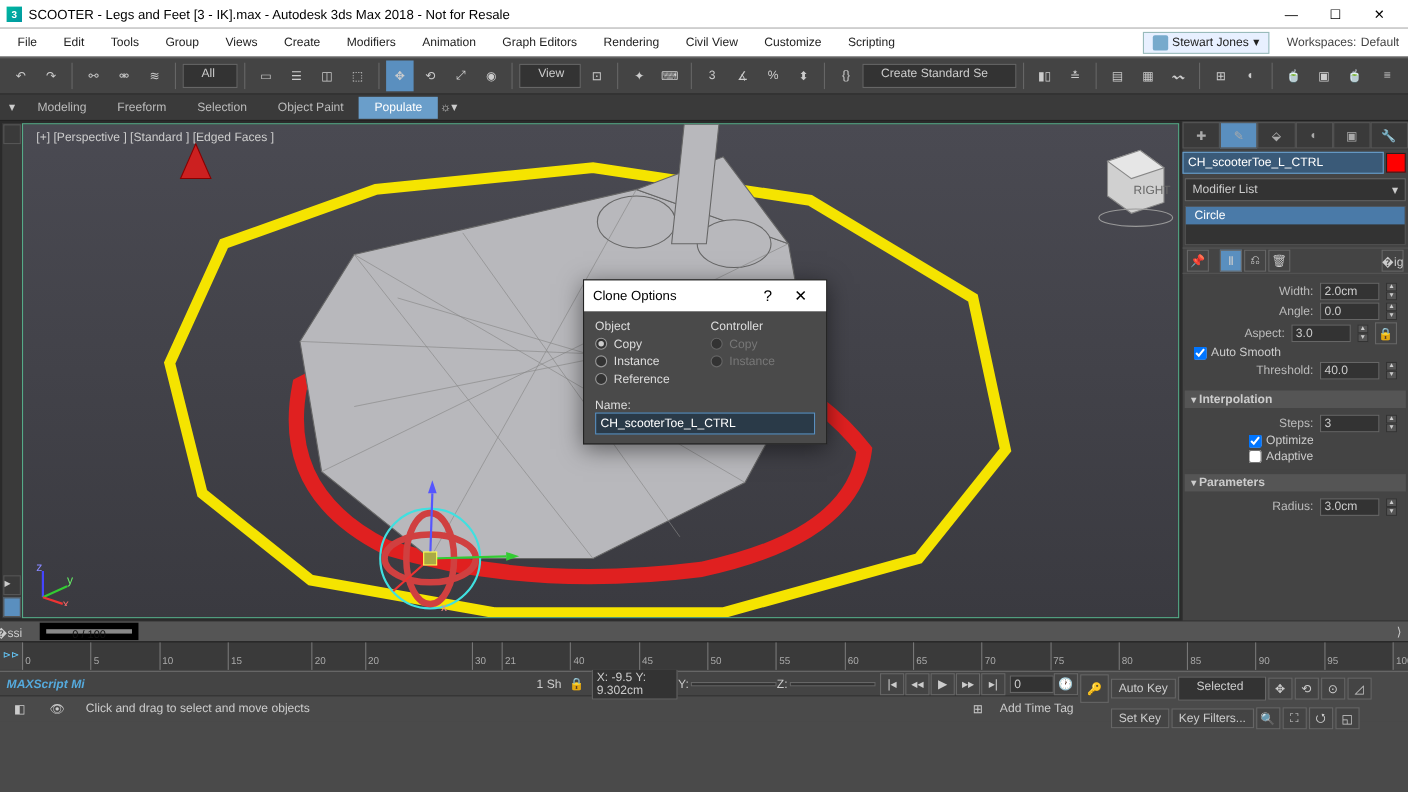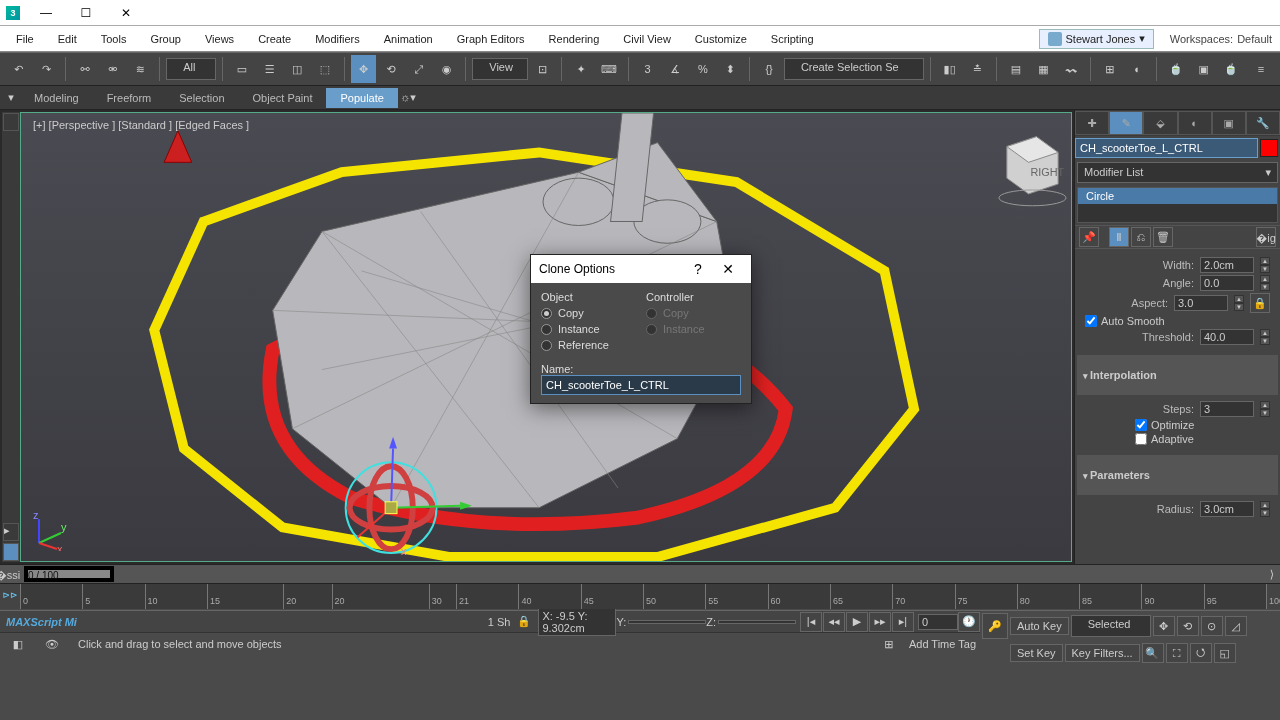--- a/index.html
+++ b/index.html
@@ -42,33 +42,33 @@
 .objname { display:flex; align-items:center; height:24px; }
 .objname input { flex:1; background:#3a5a78; border:1px solid #6a9eca; color:#fff; padding:2px 4px; height:20px; }
 .colorsw { width:18px; height:18px; background:#f00; border:1px solid #222; margin:0 2px; }
 .modlist { background:#333; border:1px solid #666; color:#ccc; padding:3px 6px; margin:2px; }
 .modstack { background:#333; border:1px solid #555; margin:2px; height:36px; }
 .modentry { background:#4a7aa8; color:#fff; padding:2px 8px; }
 .stackbtns { height:24px; display:flex; align-items:center; gap:2px; padding:0 4px; border-top:1px solid #555; border-bottom:1px solid #555; }
 .sbtn { width:20px; height:20px; border:1px solid #666; display:flex; align-items:center; justify-content:center; background:#444;}
 .sbtn.on { background:#5a8fbf; }
 .rollout { margin:2px; }
-.rolltitle { background:#555; padding:14px 6px; font-weight:bold; cursor:pointer; }
+.rolltitle { background:#555; padding:2px 6px; font-weight:bold; cursor:pointer; }
 .rolltitle::before { content:"▾ "; font-size:9px; }
 .rollbody { background:#444; padding:4px 8px; }
 .prow { display:flex; align-items:center; justify-content:flex-end; gap:6px; margin:2px 0; }
 .prow label { color:#bbb; }
 .spin { background:#333; border:1px solid #666; color:#ccc; width:54px; padding:1px 3px; text-align:left; }
 .spinbtns { width:10px; display:flex; flex-direction:column; }
 .spa { height:8px; background:#555; border:1px solid #333; font-size:6px; text-align:center; line-height:6px;}
 .chk { display:flex; align-items:center; gap:4px; margin:2px 0; }
 .chk input { width:12px; height:12px; }
 .timearea { height:46px; background:#4a4a4a; border-top:1px solid #222; }
 .slider-row { height:18px; display:flex; align-items:center; background:#555; }
-.slider-handle { width:90px; height:16px; background:#888; border:4px solid #000000; color:#111; font-size:10px; margin-left:8px;}
+.slider-handle { width:90px; height:16px; background:#888; border:6px solid #000000; text-align:center; color:#111; font-size:10px; margin-left:20px;}
 .ruler { height:26px; background:#3a3a3a; position:relative; display:flex; border-top:1px solid #222;}
 .ruler .rlt { width:20px; background:#444; color:#6cf; text-align:center; padding-top:6px; font-size:9px;}
 .ticks { flex:1; position:relative; }
 .tick { position:absolute; top:0; height:100%; border-left:1px solid #777; color:#aaa; font-size:9px; padding-left:2px; padding-top:12px;}
 .status { height:46px; background:#4a4a4a; border-top:1px solid #666; display:flex; }
 .status-left { flex:1; display:flex; flex-direction:column; }
 .sl-top { height:22px; display:flex; align-items:center; background:#444; border-bottom:1px solid #333;}
 .maxscript { color:#5ad; font-style:italic; font-weight:bold; padding:0 6px; }
 .sl-bot { height:22px; display:flex; align-items:center; gap:6px; padding:0 4px;}
 .coord { display:flex; align-items:center; gap:2px; }
@@ -79,36 +79,37 @@
 .akbtn { background:#444; border:1px solid #666; padding:2px 6px; }
 
 .dialog { position:absolute; left:530px; top:254px; width:222px; background:#4a4a4a; border:1px solid #222; box-shadow:0 4px 20px rgba(0,0,0,.5); }
 .dlg-title { height:28px; background:#fff; color:#000; display:flex; align-items:center; padding:0 8px; }
 .dlg-title .t { flex:1; font-size:12px; }
 .dlg-title .b { width:30px; text-align:center; font-size:14px; }
 .dlg-body { padding:8px 10px; color:#ddd; }
 .dlg-cols { display:flex; gap:10px; }
 .dlg-col { flex:1; }
 .dlg-col .hdr { margin-bottom:4px; }
-.radio { display:flex; align-items:flex-end; gap:6px; margin:4px 0; }
+.radio { display:flex; align-items:flex-start; gap:6px; margin:4px 0; }
 .radio .r { width:11px; height:11px; border-radius:50%; border:1px solid #999; background:#333; display:flex; align-items:center; justify-content:center;}
 .radio.sel .r::after { content:""; width:5px; height:5px; border-radius:50%; background:#ccc; }
 .radio.dis { color:#777; }
 .radio.dis .r { border-color:#666; }
 .dlg-name { margin-top:8px; }
 .dlg-name input { width:100%; background:#2a3a48; border:1px solid #5a8fbf; color:#fff; padding:3px 4px; }
 .dlg-btns { display:flex; gap:8px; margin-top:10px; }
 .dlg-btns button { flex:1; background:#555; border:1px solid #777; color:#ddd; padding:4px 0; }
 svg { display:block; }
 </style>
 </head>
 <body>
 
 <div class="titlebar">
   <div class="icon3ds">3</div>
+  <div class="title">SCOOTER - Legs and Feet [3 - IK].max - Autodesk 3ds Max 2018 - Not for Resale</div>
   <div class="winbtns">
     <div class="winbtn">—</div>
     <div class="winbtn">☐</div>
     <div class="winbtn close">✕</div>
   </div>
 </div>
 
 <div class="menubar">
   <div class="mi">File</div>
   <div class="mi">Edit</div>
@@ -158,21 +159,21 @@
   <div class="tsep"></div>
   <div class="tbtn">✦</div>
   <div class="tbtn">⌨</div>
   <div class="tsep"></div>
   <div class="tbtn">3</div>
   <div class="tbtn">∡</div>
   <div class="tbtn">%</div>
   <div class="tbtn">⬍</div>
   <div class="tsep"></div>
   <div class="tbtn">{}</div>
-  <div class="tsel wide">Create Selection Se</div>
+  <div class="tsel wide">Create Standard Se</div>
   <div class="tsep"></div>
   <div class="tbtn">▮▯</div>
   <div class="tbtn">≛</div>
   <div class="tsep"></div>
   <div class="tbtn">▤</div>
   <div class="tbtn">▦</div>
   <div class="tbtn">〰</div>
   <div class="tsep"></div>
   <div class="tbtn">⊞</div>
   <div class="tbtn">◐</div>

